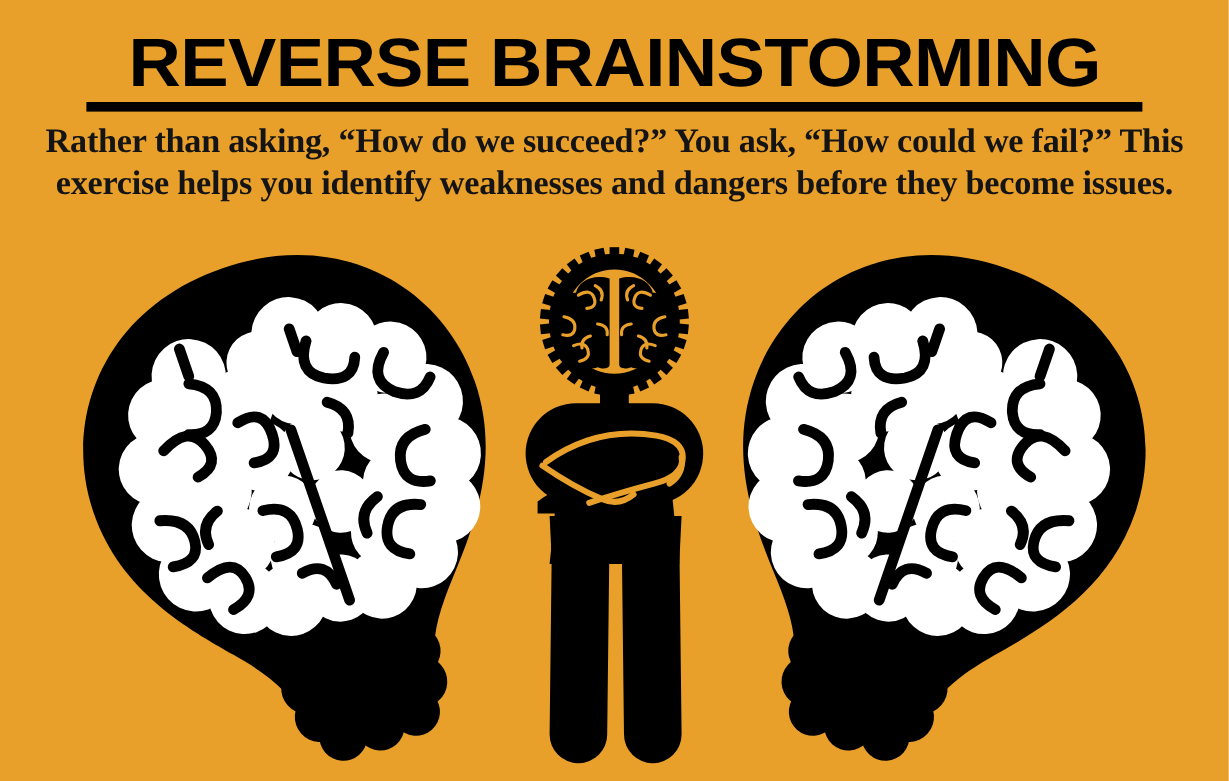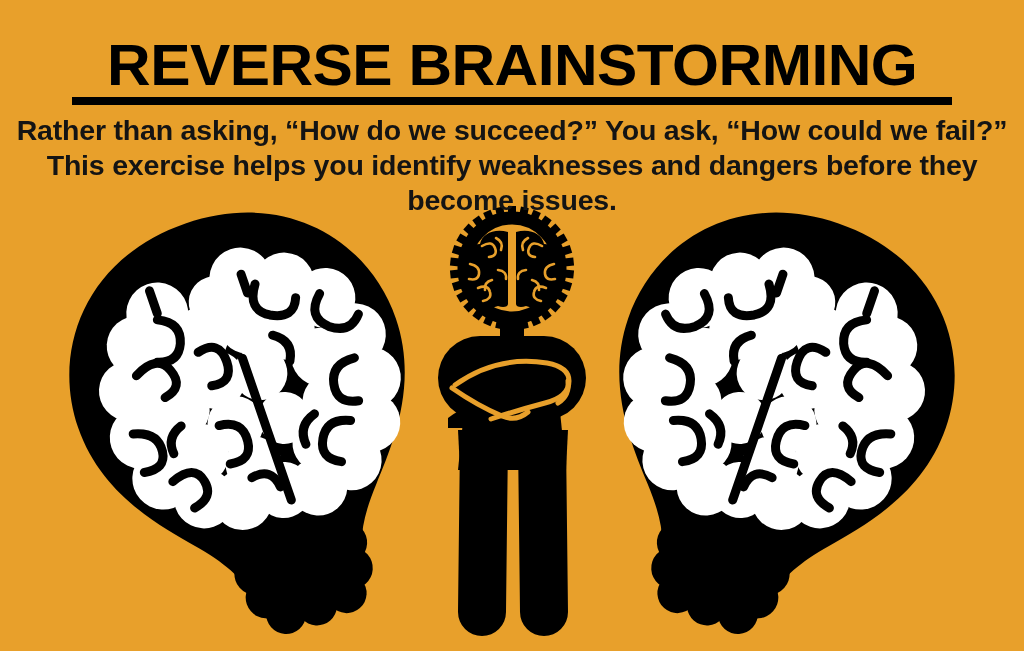--- a/index.html
+++ b/index.html
@@ -18,21 +18,21 @@
     width: 1024px;
     height: 651px;
     background: #e8a02b;
     overflow: hidden;
   }
 
   
   #header-block {
     position: absolute;
     left: 0;
-    top: 12px;
+    top: 0;
     width: 1024px;
     z-index: 40;
     text-align: center;
   }
   #poster-title {
     display: inline-block;
     margin: 0;
     padding: 0 0 5px 0;
     position: relative;
     top: 24px;
@@ -55,21 +55,21 @@
     height: 8px;
     background: #000000;
   }
   #poster-subtitle {
     position: absolute;
     left: 50%;
     top: 101px;
     transform: translateX(-50%);
     width: 1010px;
     margin: 0;
-    font-family: Liberation Sans, sans-serif;
+    font-family: Liberation Serif, serif;
     font-weight: 700;
     font-size: 28.5px;
     line-height: 35px;
     color: #141414;
     text-align: center;
     letter-spacing: -0.2px;
   }
 
   
   #art-stage {

